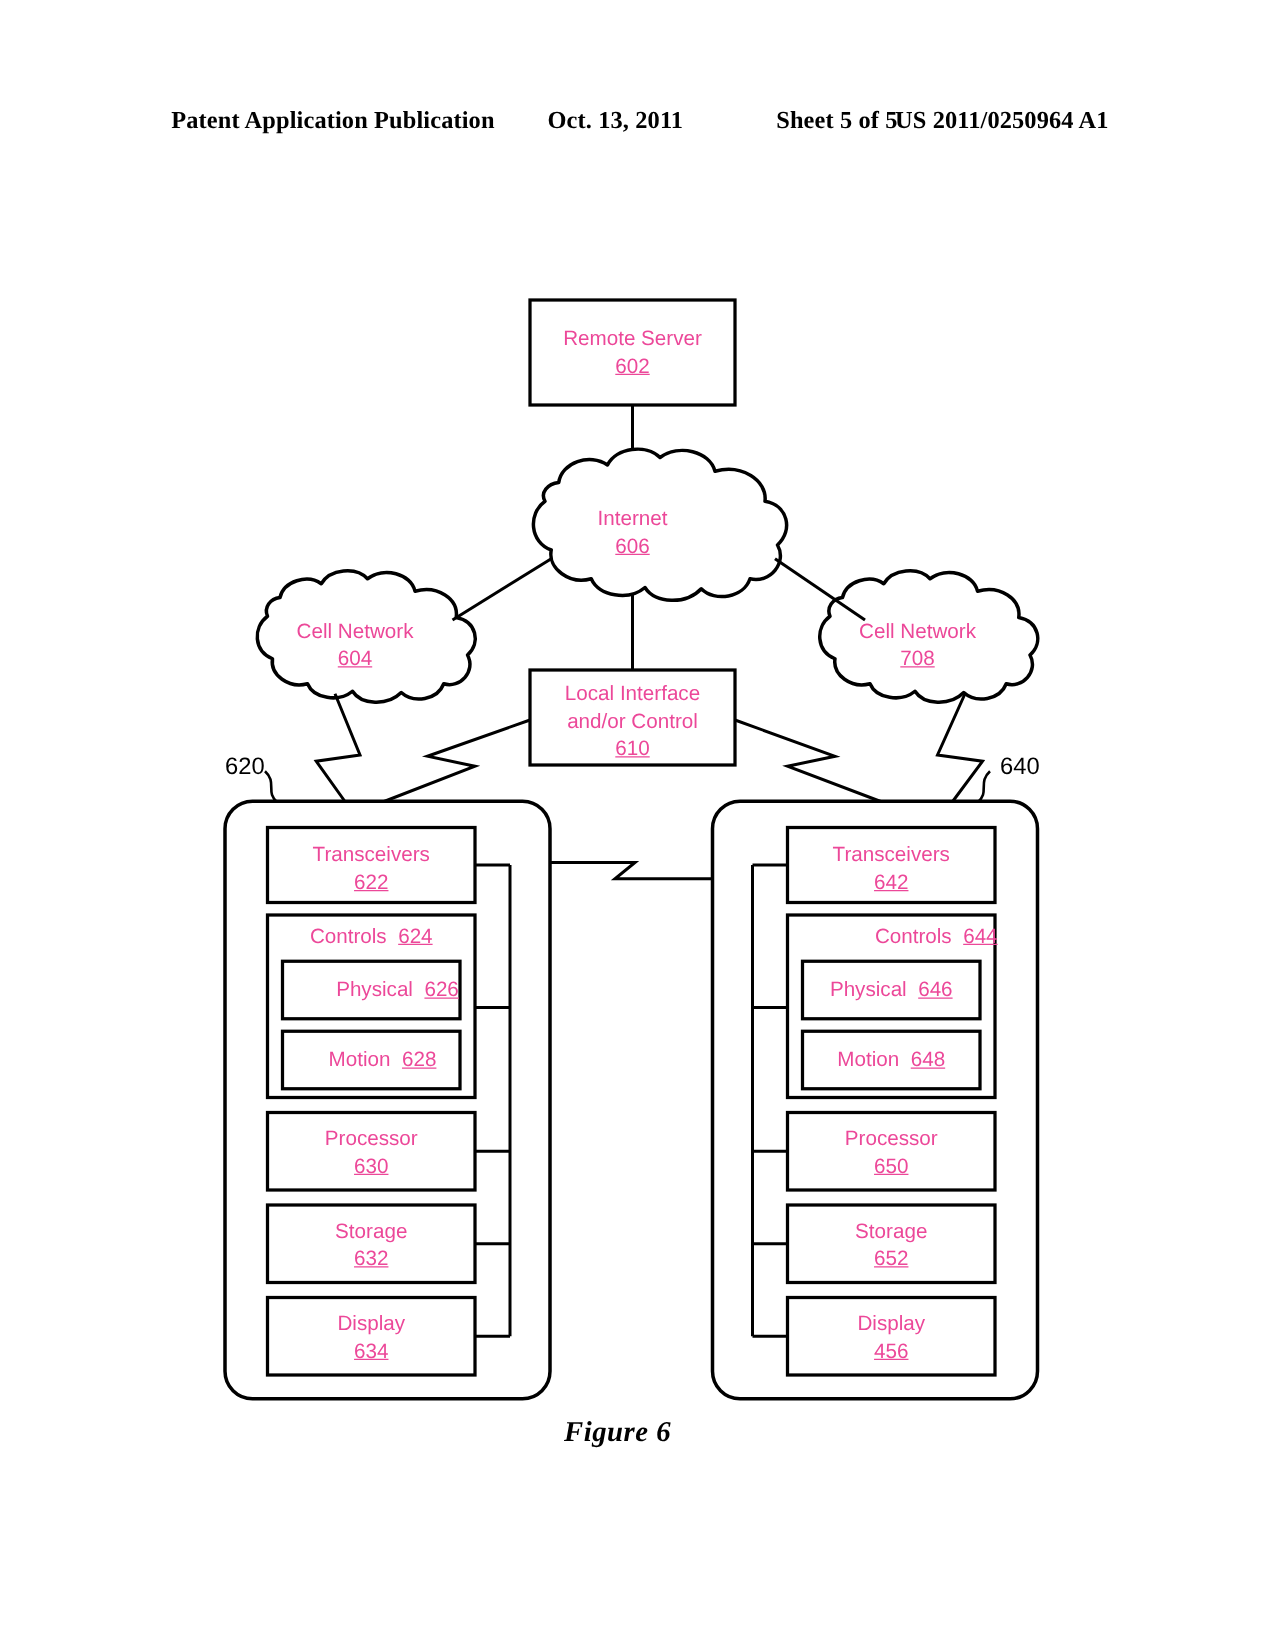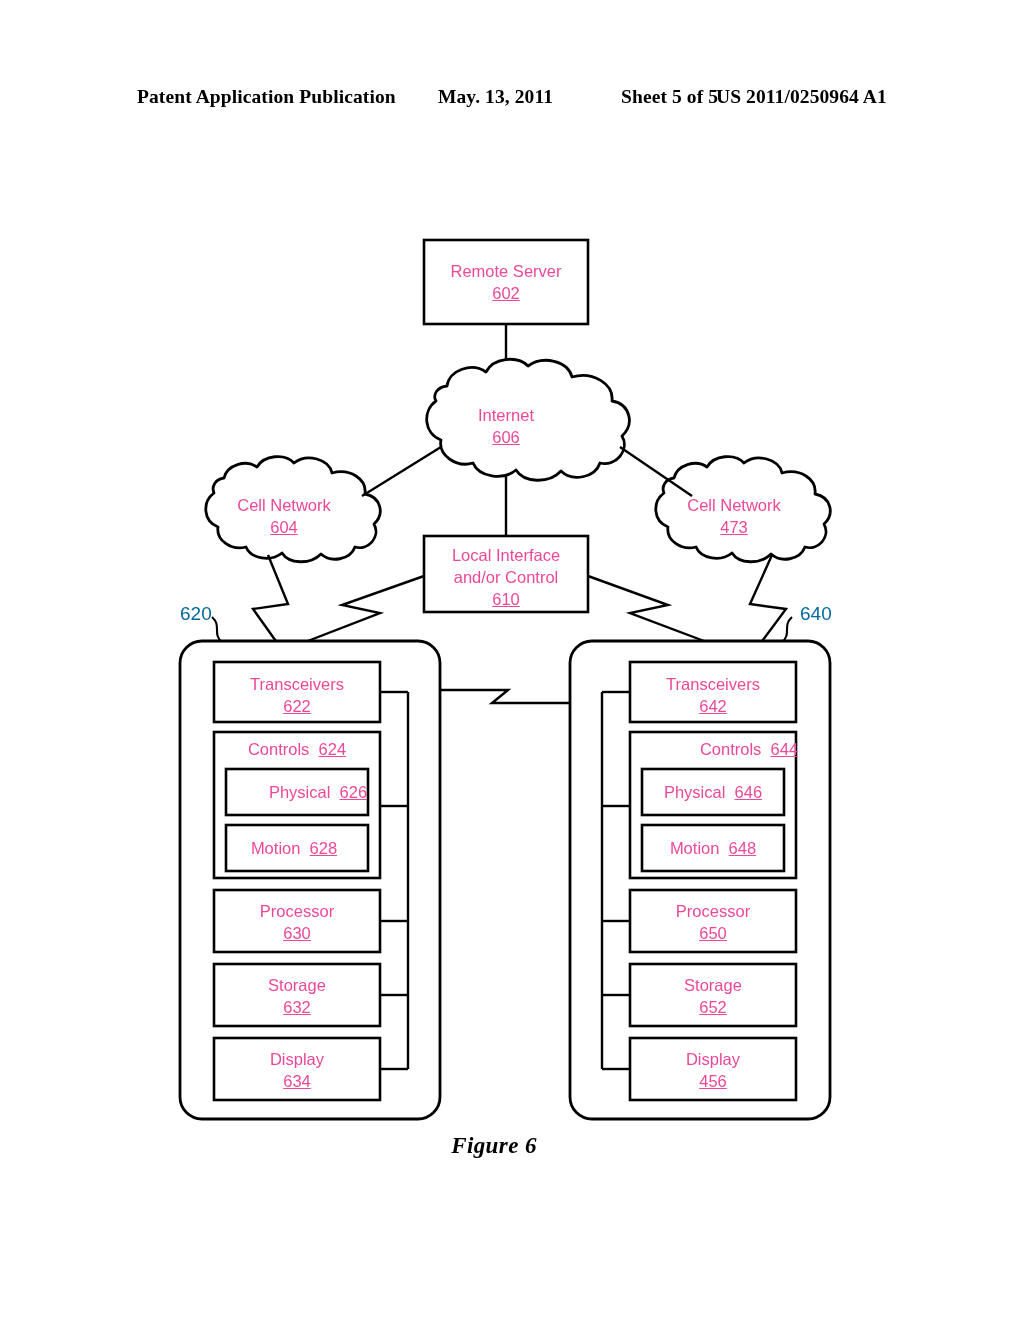--- a/index.html
+++ b/index.html
@@ -87,21 +87,21 @@
   .lbl .num {
     text-decoration: underline;
     text-underline-offset: 1px;
   }
   .lbl .line2 { display: block; }
 
   .ref-num {
     position: absolute;
     font-family: "Liberation Sans", sans-serif;
     font-size: 19px;
-    color: #0369a1;
+    color: #000000;
     white-space: nowrap;
   }
 
   .fig-caption {
     position: absolute;
     left: 0;
     top: 1133px;
     width: 988px;
     text-align: center;
     font-family: "Liberation Serif", serif;
@@ -109,21 +109,21 @@
     font-weight: bold;
     font-size: 23px;
     letter-spacing: 0.4px;
   }
 </style>
 </head>
 <body>
 
 <div class="page-header">
   <span class="hdr-pub">Patent Application Publication</span>
-  <span class="hdr-date">May. 13, 2011</span>
+  <span class="hdr-date">Oct. 13, 2011</span>
   <span class="hdr-sheet">Sheet 5 of 5</span>
   <span class="hdr-num">US 2011/0250964 A1</span>
 </div>
 
 <svg id="figure-canvas" viewBox="0 0 1024 1320" xmlns="http://www.w3.org/2000/svg">
 
   <rect class="boxfill" x="424" y="240" width="164" height="84"></rect>
 
   <path class="stroke" d="M 506 324 L 506 386"></path>
 
@@ -237,21 +237,21 @@
   <span class="line2 num">606</span>
 </div>
 
 <div class="lbl" style="left:202px; top:494px; width:164px;">
   <span>Cell Network</span>
   <span class="line2 num">604</span>
 </div>
 
 <div class="lbl" style="left:652px; top:494px; width:164px;">
   <span>Cell Network</span>
-  <span class="line2 num">473</span>
+  <span class="line2 num">708</span>
 </div>
 
 <div class="lbl" style="left:424px; top:544px; width:164px;">
   <span>Local Interface</span>
   <span class="line2">and/or Control</span>
   <span class="line2 num">610</span>
 </div>
 
 <div class="ref-num" style="left:180px; top:603px;">620</div>
 <div class="ref-num" style="left:800px; top:603px;">640</div>
@@ -264,21 +264,21 @@
 <div class="lbl" style="left:214px; top:738px; width:166px;">
   <span>Controls</span>
   <span>&nbsp;</span><span class="num">624</span>
 </div>
 
 <div class="lbl" style="left:226px; top:781px; width:112px;margin-left:36px;">
   <span>Physical</span>
   <span>&nbsp;</span><span class="num">626</span>
 </div>
 
-<div class="lbl" style="left:226px; top:837px; width:136px;">
+<div class="lbl" style="left:226px; top:837px; width:136px;padding-left:12px;">
   <span>Motion</span>
   <span>&nbsp;</span><span class="num">628</span>
 </div>
 
 <div class="lbl" style="left:214px; top:900px; width:166px;">
   <span>Processor</span>
   <span class="line2 num">630</span>
 </div>
 
 <div class="lbl" style="left:214px; top:974px; width:166px;">

